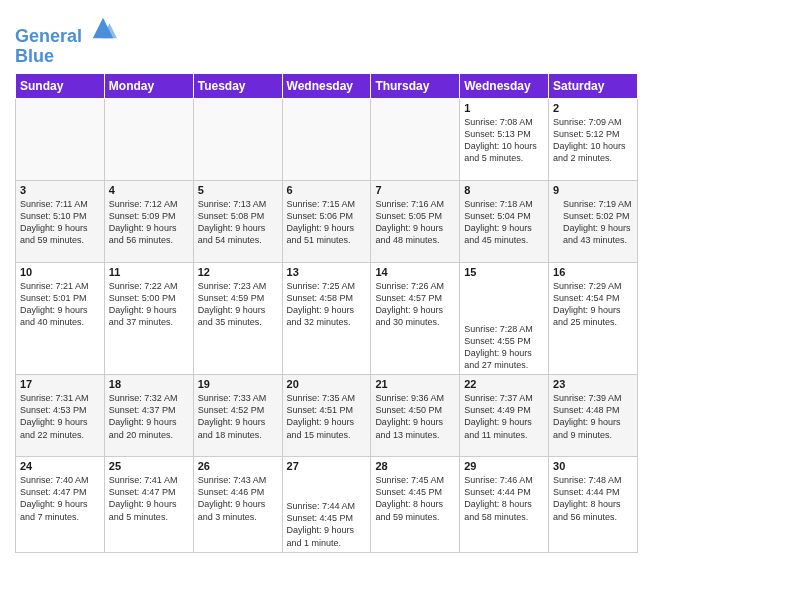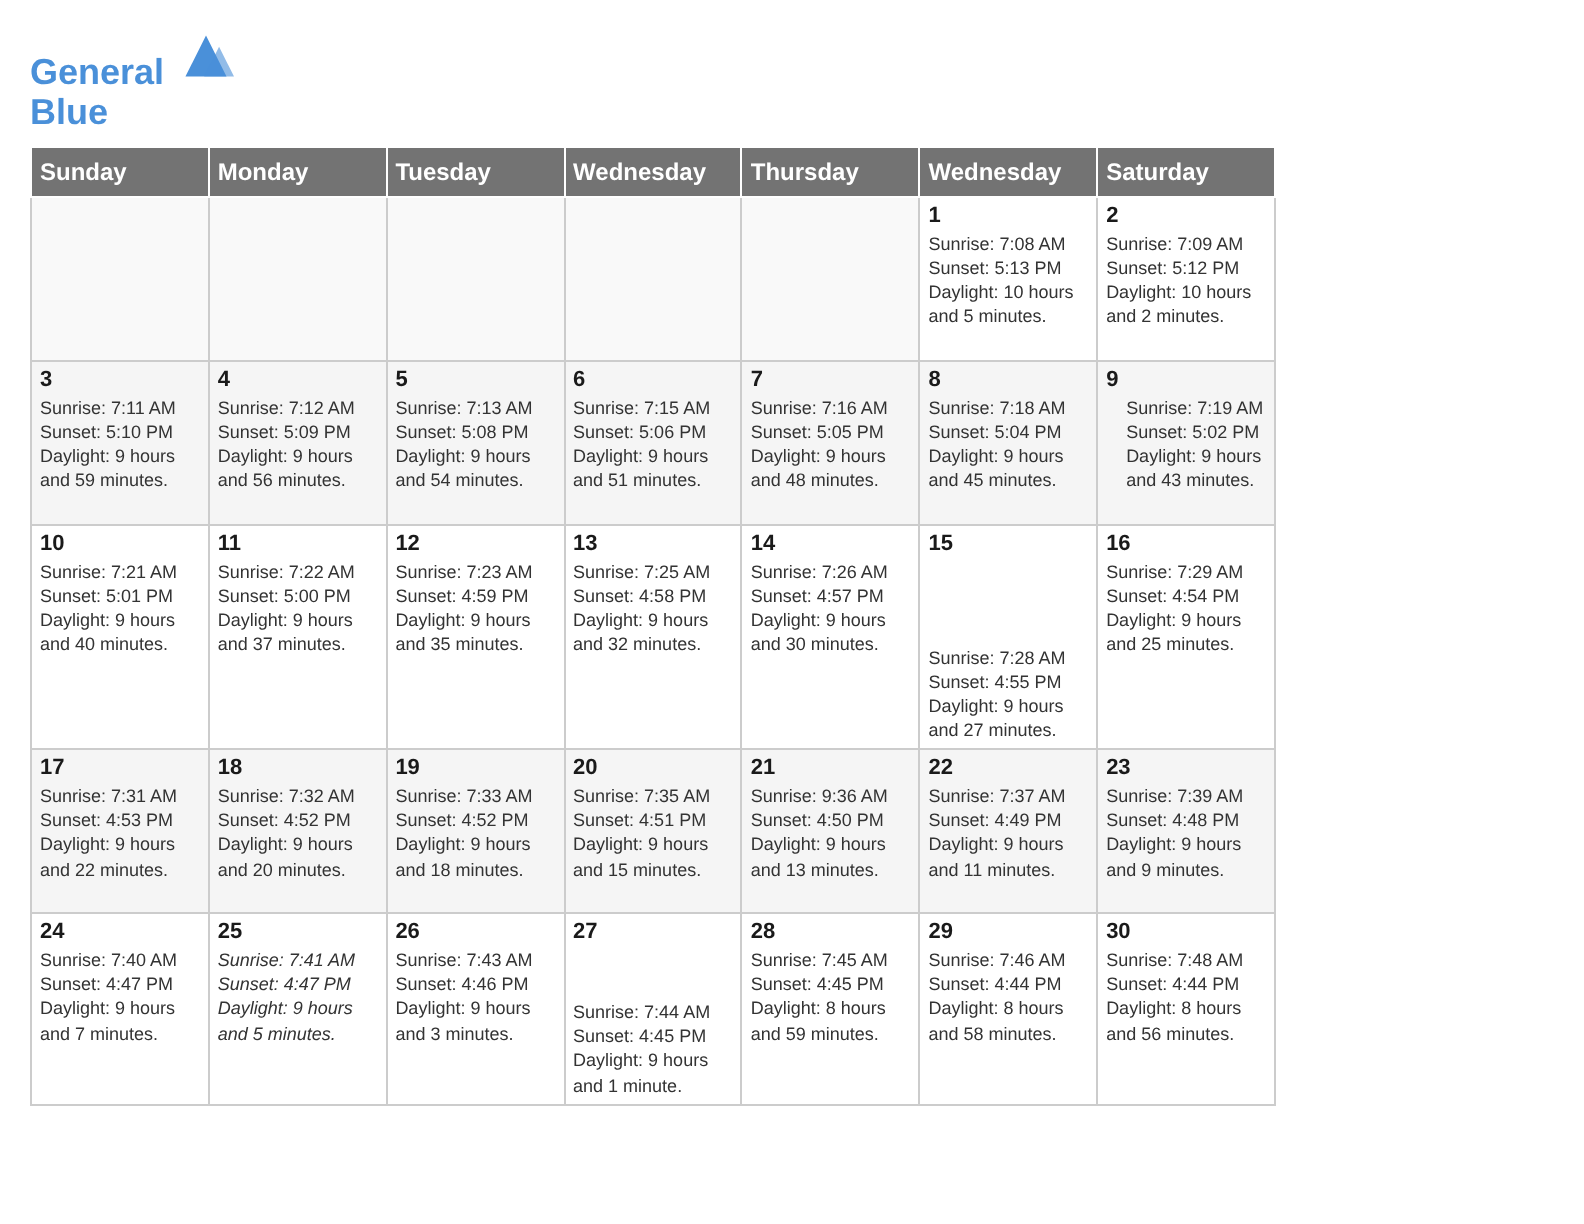--- a/index.html
+++ b/index.html
@@ -50,21 +50,21 @@
     .location {
       font-size: 14px;
       color: #333;
     }
     table {
       width: 100%;
       border-collapse: collapse;
       table-layout: fixed;
     }
     thead tr th {
-      background: #737373;
+      background: #6d28d9;
       color: #fff;
       font-size: 12px;
       font-weight: bold;
       padding: 5px 4px;
       text-align: left;
       border: 1px solid #fff;
     }
     tbody tr td {
       border: 1px solid #ccc;
       vertical-align: top;
@@ -258,21 +258,21 @@
           <td>
             <span class="day-num">17</span>
             <div class="day-info" style="white-space: pre-line;">Sunrise: 7:31 AM
 Sunset: 4:53 PM
 Daylight: 9 hours
 and 22 minutes.</div>
           </td>
           <td>
             <span class="day-num">18</span>
             <div class="day-info" style="white-space: pre-line;">Sunrise: 7:32 AM
-Sunset: 4:52 PM
+Sunset: 4:37 PM
 Daylight: 9 hours
 and 20 minutes.</div>
           </td>
           <td>
             <span class="day-num">19</span>
             <div class="day-info" style="white-space: pre-line;">Sunrise: 7:33 AM
 Sunset: 4:52 PM
 Daylight: 9 hours
 and 18 minutes.</div>
           </td>
@@ -308,21 +308,21 @@
         <tr>
           <td>
             <span class="day-num">24</span>
             <div class="day-info" style="white-space: pre-line;">Sunrise: 7:40 AM
 Sunset: 4:47 PM
 Daylight: 9 hours
 and 7 minutes.</div>
           </td>
           <td>
             <span class="day-num">25</span>
-            <div class="day-info" style="white-space: pre-line; font-style: italic;">Sunrise: 7:41 AM
+            <div class="day-info" style="white-space: pre-line;">Sunrise: 7:41 AM
 Sunset: 4:47 PM
 Daylight: 9 hours
 and 5 minutes.</div>
           </td>
           <td>
             <span class="day-num">26</span>
             <div class="day-info" style="white-space: pre-line;">Sunrise: 7:43 AM
 Sunset: 4:46 PM
 Daylight: 9 hours
 and 3 minutes.</div>

